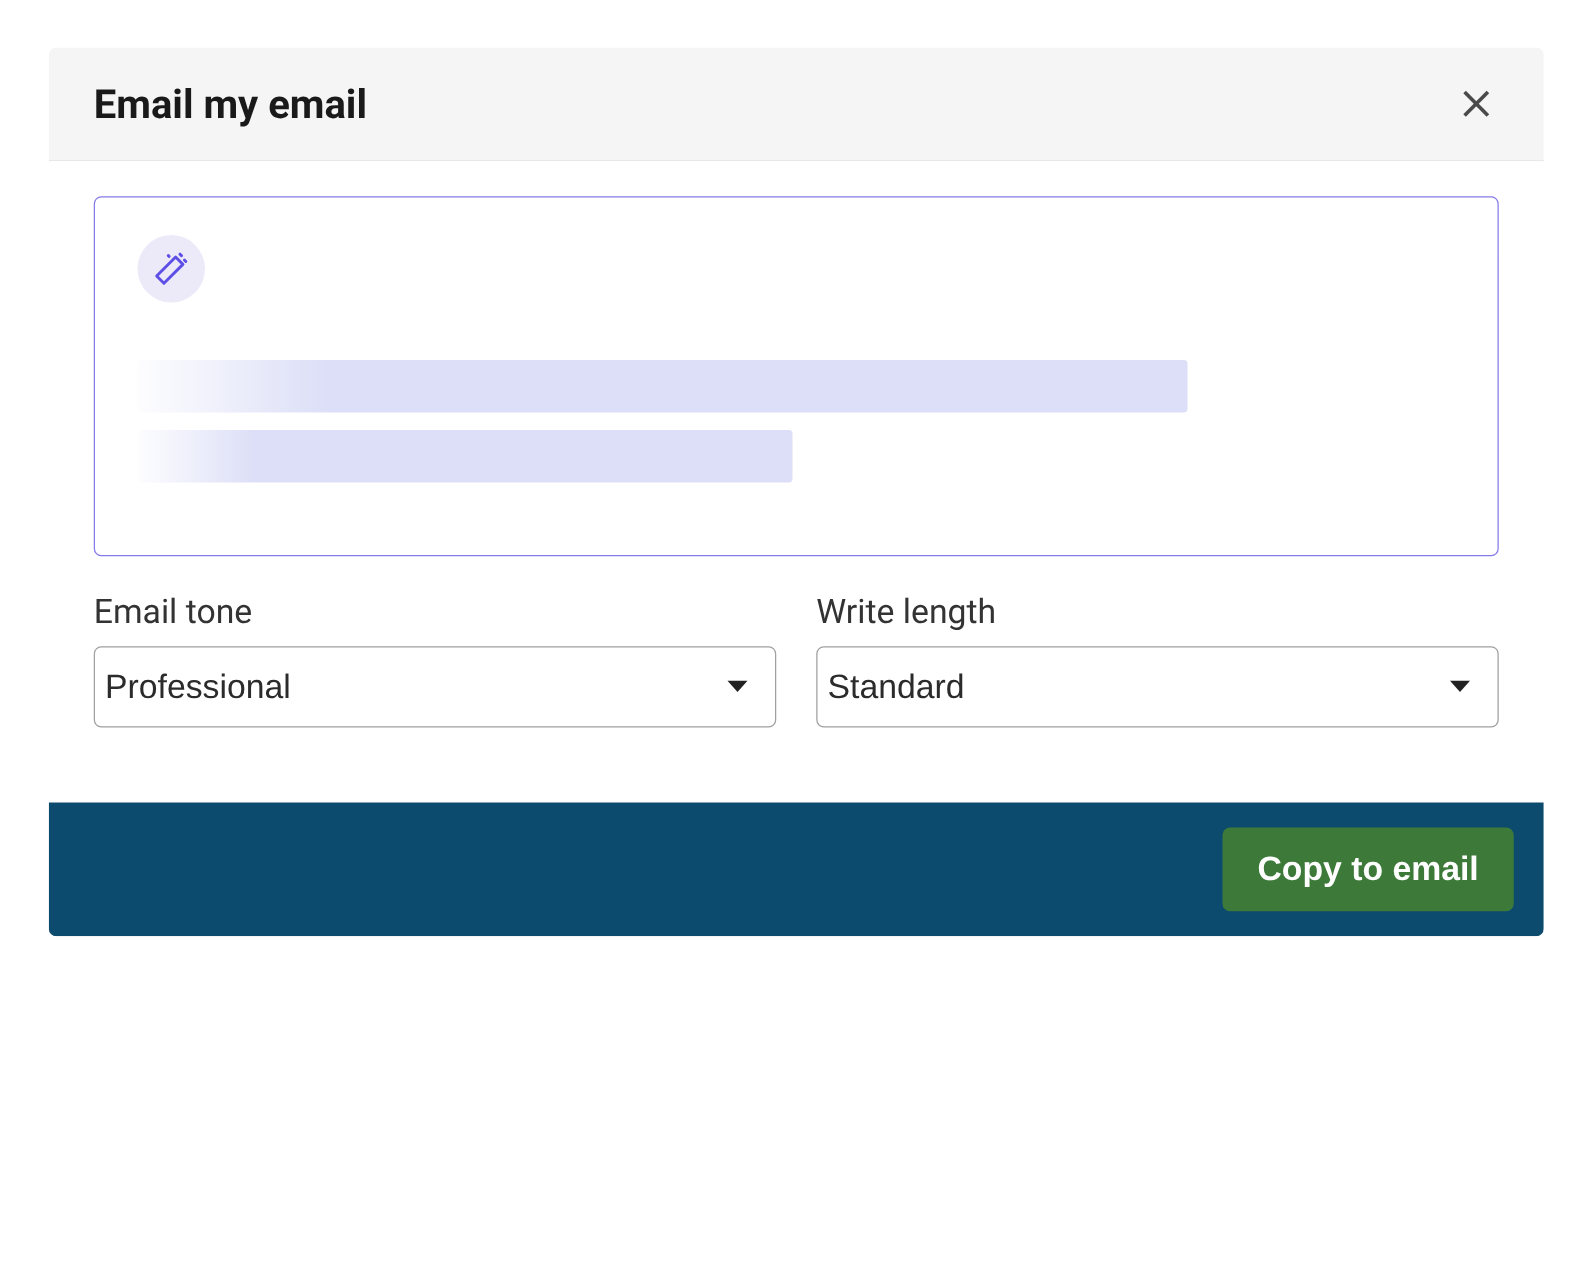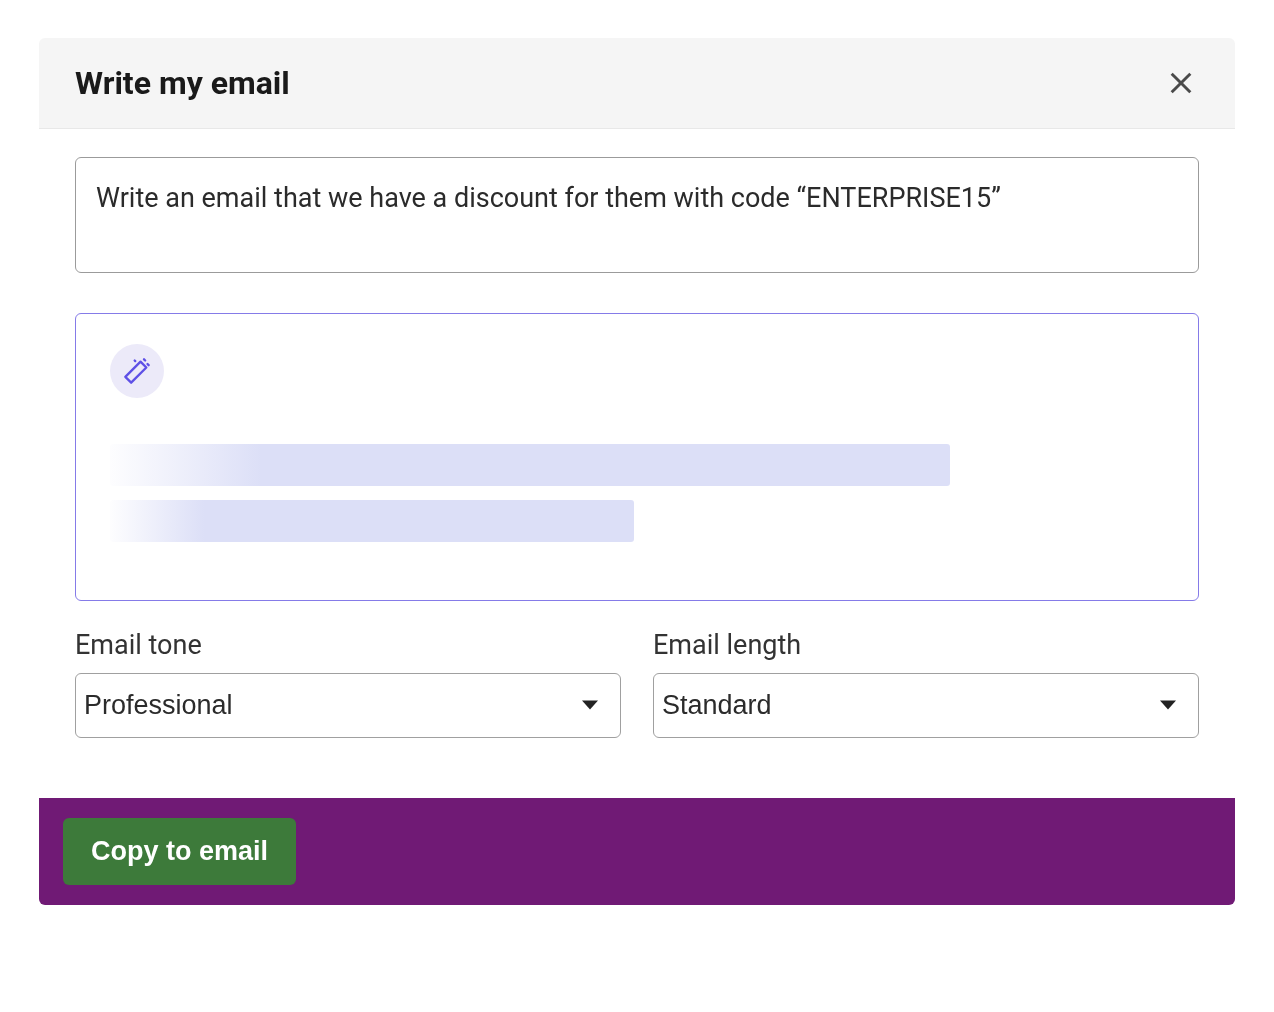--- a/index.html
+++ b/index.html
@@ -138,54 +138,53 @@
       top: 50%;
       transform: translateY(-50%);
       pointer-events: none;
     }
     .select-caret svg {
       width: 18px;
       height: 12px;
       fill: #222;
     }
     .modal-footer {
-      background: #701a75;
+      background: #0c4a6e;
       padding: 20px 24px;
       display: flex;
-      justify-content: flex-start;
+      justify-content: flex-end;
     }
     .copy-btn {
       background: #3d7a3a;
       color: #ffffff;
       border: none;
       border-radius: 6px;
       padding: 18px 28px;
       font-size: 27px;
       font-weight: 600;
       cursor: pointer;
     }
   </style>
 </head>
 <body>
 
 <div class="modal">
 
   <div class="modal-header">
-    <div class="modal-title">Write my email</div>
+    <div class="modal-title">Email my email</div>
     <button class="close-btn">
       <svg viewBox="0 0 24 24" fill="none">
         <line x1="4" y1="4" x2="20" y2="20"></line>
         <line x1="20" y1="4" x2="4" y2="20"></line>
       </svg>
     </button>
   </div>
 
   <div class="modal-body">
 
-    <div class="prompt-box">Write an email that we have a discount for them with code “ENTERPRISE15”</div>
 
     <div class="generation-box">
       <div class="gen-header">
         <div class="gen-icon-wrap">
           <svg viewBox="0 0 24 24" fill="none" stroke="#5e50e6" stroke-width="2" stroke-linecap="round" stroke-linejoin="round">
             <path d="M15 4l5 5L7 22l-5-5L15 4z"></path>
             <path d="M18 2l1 1"></path>
             <path d="M21 6l1 1"></path>
             <path d="M10 3l.5.5"></path>
           </svg>
@@ -204,21 +203,21 @@
           </button>
           <span class="select-caret">
             <svg viewBox="0 0 18 12">
                 <path d="M1 1 L9 10 L17 1 Z"></path>
               </svg>
           </span>
         </div>
       </div>
 
       <div class="control-group">
-        <div class="control-label">Email length</div>
+        <div class="control-label">Write length</div>
         <div class="select-wrap">
           <button class="select-box">
             <span>Standard</span>
           </button>
           <span class="select-caret">
             <svg viewBox="0 0 18 12">
                 <path d="M1 1 L9 10 L17 1 Z"></path>
               </svg>
           </span>
         </div>

